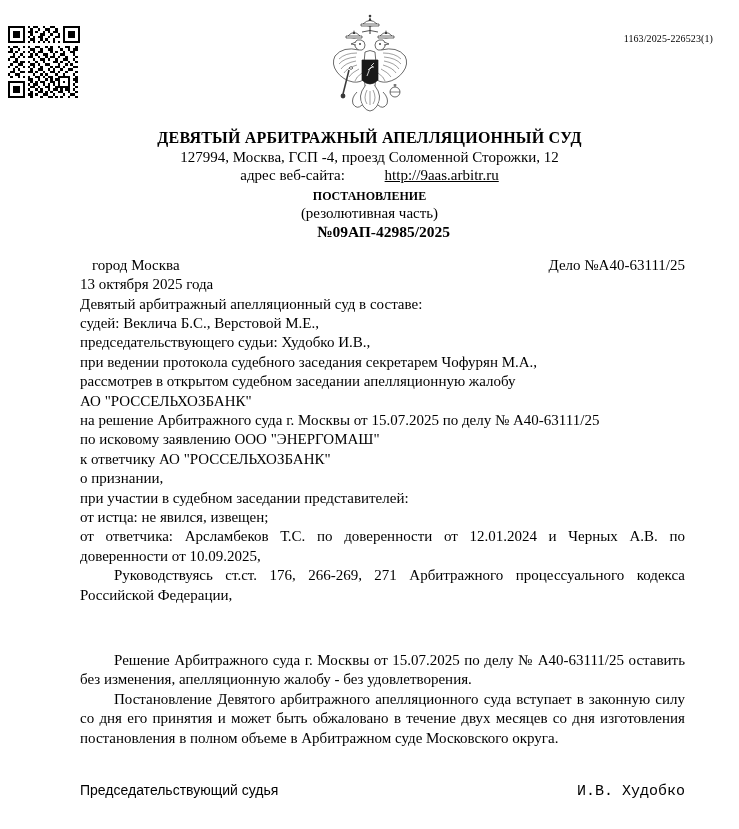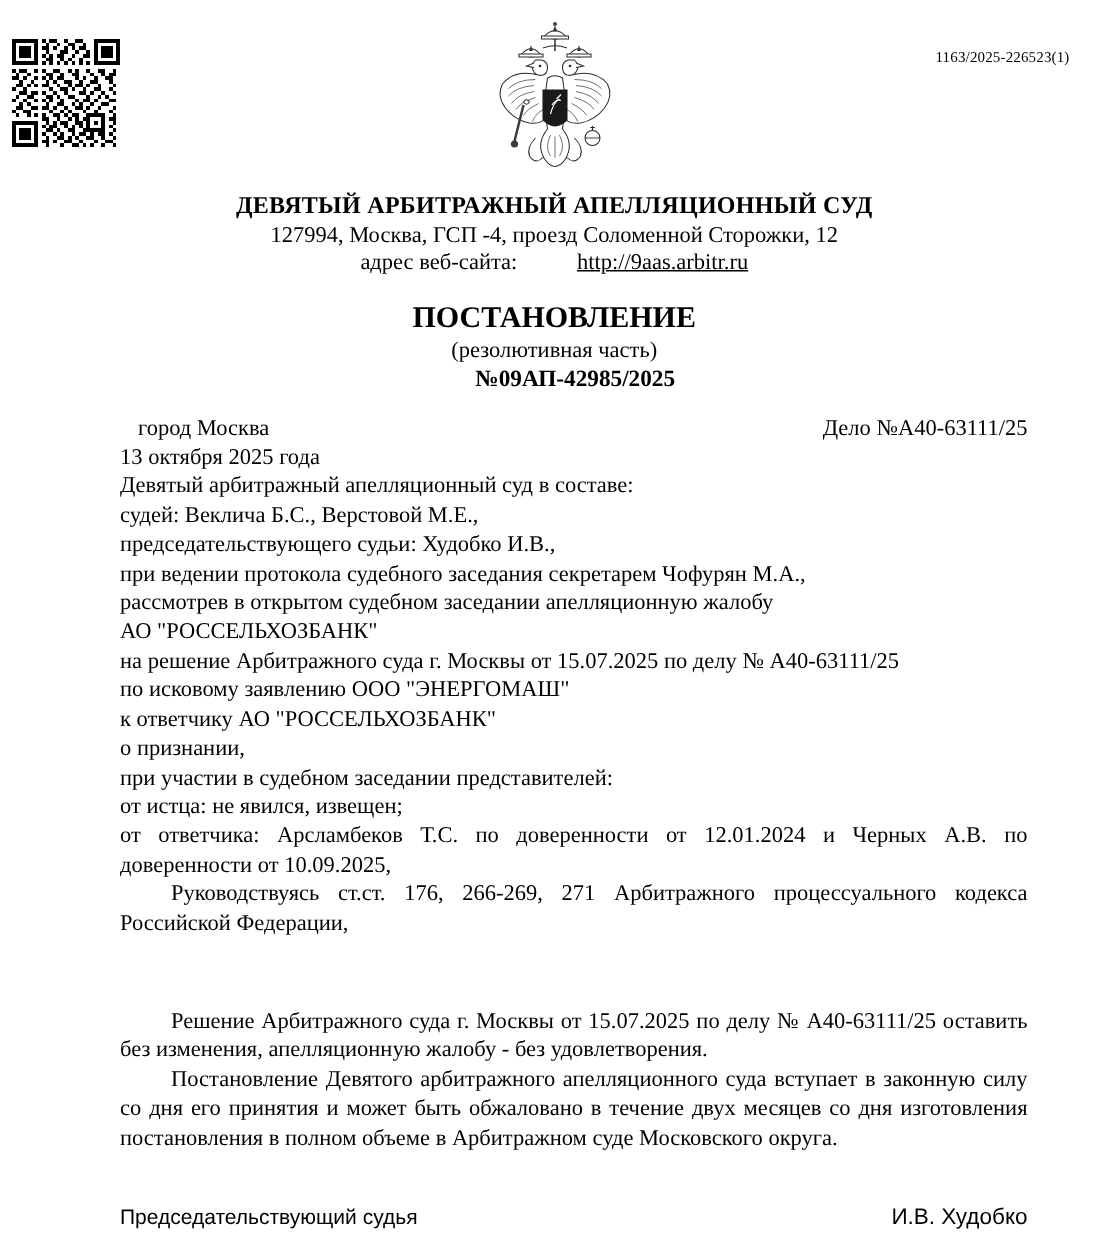--- a/index.html
+++ b/index.html
@@ -72,23 +72,23 @@
   }
   .court-address,
   .court-site {
     font-size: 15px;
   }
   .court-site .url {
     text-decoration: underline;
     margin-left: 36px;
   }
   .doc-type {
-    font-size: 20px;
+    font-size: 12px;
     font-weight: bold;
-    margin-top: 15px;
+    margin-top: 4px;
   }
   .doc-subtype {
     font-size: 15px;
   }
   .doc-number {
     font-size: 15.5px;
     font-weight: bold;
     padding-left: 28px;
   }
 
@@ -140,21 +140,21 @@
     display: flex;
     justify-content: space-between;
     align-items: baseline;
     white-space: nowrap;
   }
   .sign-role {
     font-family: "Liberation Sans", "DejaVu Sans", sans-serif;
     font-size: 14px;
   }
   .sign-name {
-    font-family: Liberation Sans, sans-serif;
+    font-family: Liberation Mono, monospace;
     font-size: 15px;
   }
 </style>
 </head>
 <body>
 
 <div class="page">
 
   <div class="header-band">
 

